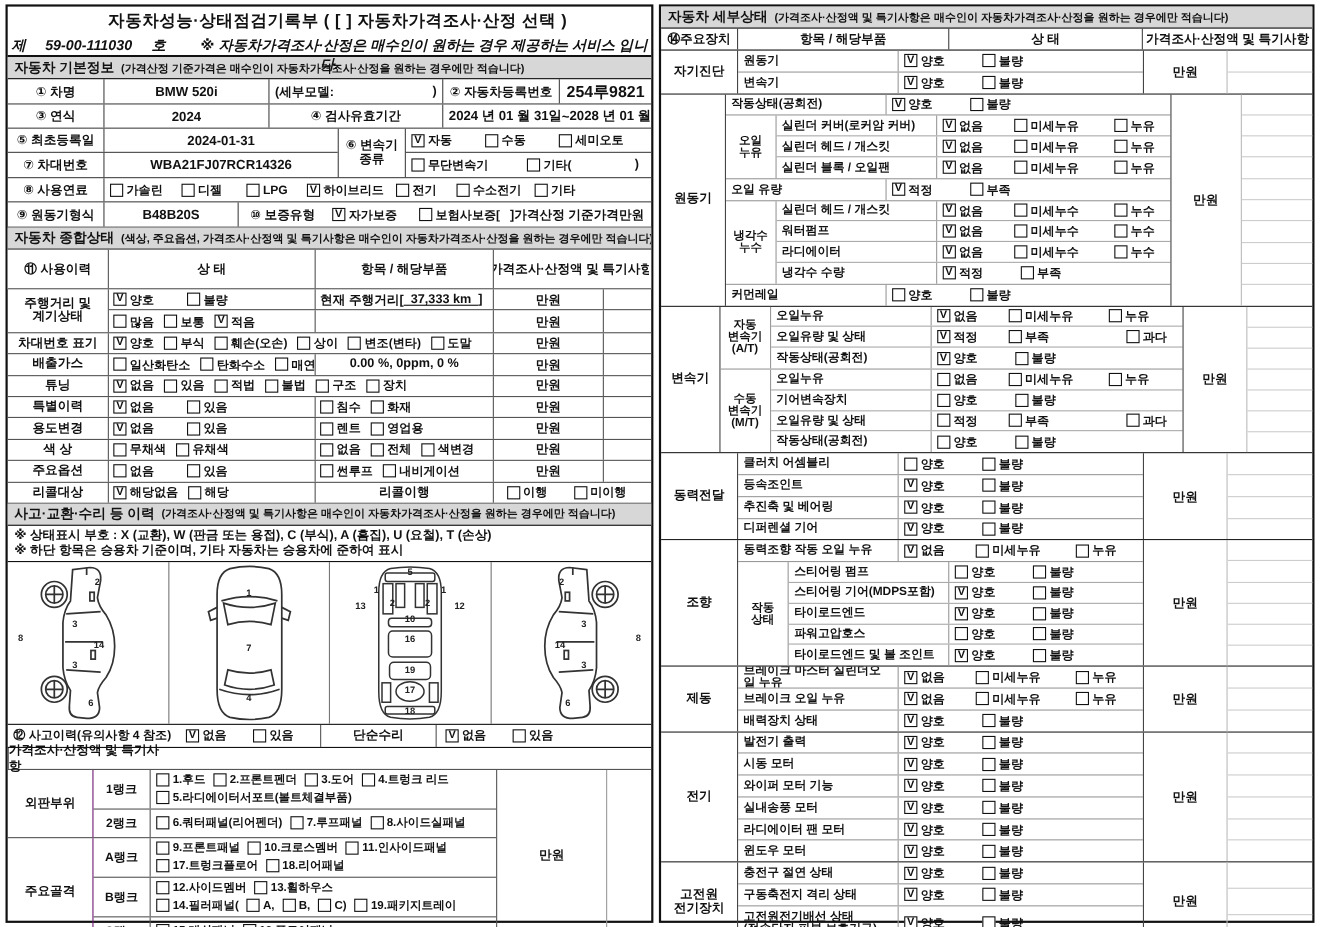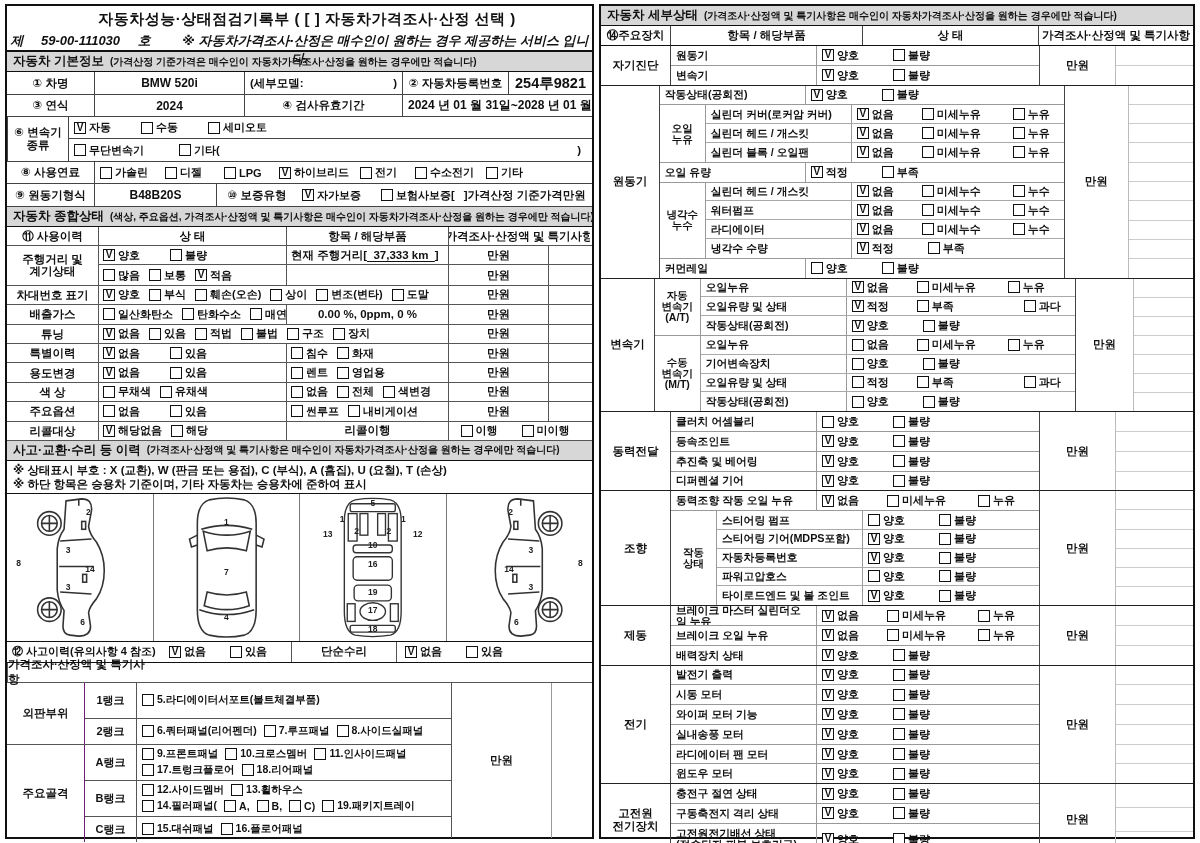--- a/index.html
+++ b/index.html
@@ -129,20 +129,30 @@
       <div class="cell lab cen" style="width:88px">③ 연식</div>
       <div class="cell val cen" style="width:150px">2024</div>
       <div class="cell lab cen" style="width:158px">④ 검사유효기간</div>
       <div class="cell val nob" style="flex:1; justify-content:space-around">
         <span>2024 년 01 월 31일</span>
         <span>~</span>
         <span>2028 년 01 월 30일</span>
       </div>
     </div>
     <div style="display:flex; border-bottom:1px solid #444">
+      <div style="flex:none; width:300px">
+        <div class="row" style="height:22px; border-bottom:1px solid #444">
+          <div class="cell lab cen" style="width:88px">⑤ 최초등록일</div>
+          <div class="cell val cen nob" style="flex:1">2024-01-31</div>
+        </div>
+        <div class="row" style="height:22px; border-bottom:none">
+          <div class="cell lab cen" style="width:88px">⑦ 차대번호</div>
+          <div class="cell val cen nob" style="flex:1">WBA21FJ07RCR14326</div>
+        </div>
+      </div>
       <div class="cell lab cen" style="width:62px; border-left:1px solid #444; text-align:center; white-space:pre-line; line-height:13px">⑥ 변속기
 종류</div>
       <div style="flex:1; display:flex; flex-direction:column">
         <div class="cell nob" style="height:22px; border-bottom:1px solid #444" id="trans1">
             <span class="ci" style="width: 58px;">
               <span class="cb">V</span>
               <span class="cl">자동</span>
             </span>
             <span class="ci" style="width: 58px;">
               <span class="cb"></span>
@@ -219,21 +229,21 @@
         <span class="flexsp"></span>
         <span class="lab">만원</span>
       </div>
     </div>
 
     <div class="bar">
       <b>자동차 종합상태</b>
       <span class="note">(색상, 주요옵션, 가격조사·산정액 및 특기사항은 매수인이 자동차가격조사·산정을 원하는 경우에만 적습니다)</span>
     </div>
 
-    <div class="srow" style="height:19px; background:#fff">
+    <div class="srow" style="height:36px; background:#fff">
       <div class="scell slabel">⑪ 사용이력</div>
       <div class="scell sstate cen lab">상        태</div>
       <div class="scell sitem cen lab">항목 / 해당부품</div>
       <div class="scell cen lab" style="width:141px; border-right:none">가격조사·산정액 및 특기사항</div>
     </div>
     <div id="sumbody">
         <div style="display: flex; border-bottom: 1px solid rgb(85, 85, 85);">
           <div class="scell slabel" style="height: 38.8px;">주행거리 및
 계기상태</div>
           <div style="flex: 1 1 0%;">
@@ -631,20 +641,38 @@
       <div id="rank-left">
           <div class="rkg">
             <div class="rk-glabel">외판부위</div>
             <div class="rk-rows">
               <div class="rk-row" style="height: 36px;">
                 <div class="rk-rank">1랭크</div>
                 <div class="rk-items">
                   <div class="rk-line">
                     <span class="ci">
                       <span class="cb"></span>
+                      <span class="cl">1.후드</span>
+                    </span>
+                    <span class="ci">
+                      <span class="cb"></span>
+                      <span class="cl">2.프론트펜더</span>
+                    </span>
+                    <span class="ci">
+                      <span class="cb"></span>
+                      <span class="cl">3.도어</span>
+                    </span>
+                    <span class="ci">
+                      <span class="cb"></span>
+                      <span class="cl">4.트렁크 리드</span>
+                    </span>
+                  </div>
+                  <div class="rk-line">
+                    <span class="ci">
+                      <span class="cb"></span>
                       <span class="cl">5.라디에이터서포트(볼트체결부품)</span>
                     </span>
                   </div>
                 </div>
               </div>
               <div class="rk-row" style="height: 25px;">
                 <div class="rk-rank">2랭크</div>
                 <div class="rk-items">
                   <div class="rk-line">
                     <span class="ci">
@@ -1272,21 +1300,21 @@
                       <span class="cb">V</span>
                       <span class="cl">양호</span>
                     </span>
                     <span class="ci">
                       <span class="cb"></span>
                       <span class="cl">불량</span>
                     </span>
                   </div>
                 </div>
                 <div class="g-row">
-                  <div class="g-item">자동차등록번호</div>
+                  <div class="g-item">타이로드엔드</div>
                   <div class="g-state">
                     <span class="ci" style="width: 62px;">
                       <span class="cb">V</span>
                       <span class="cl">양호</span>
                     </span>
                     <span class="ci">
                       <span class="cb"></span>
                       <span class="cl">불량</span>
                     </span>
                   </div>

